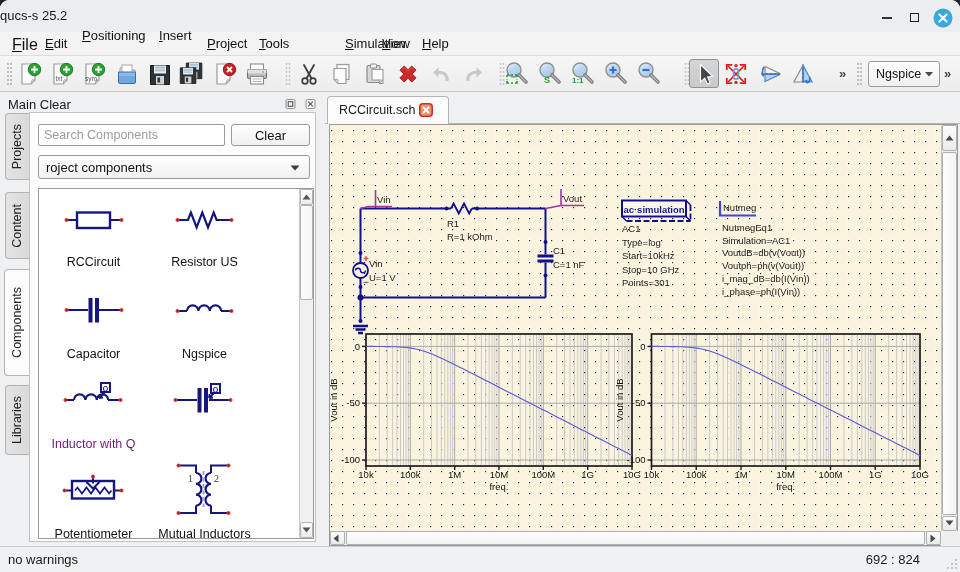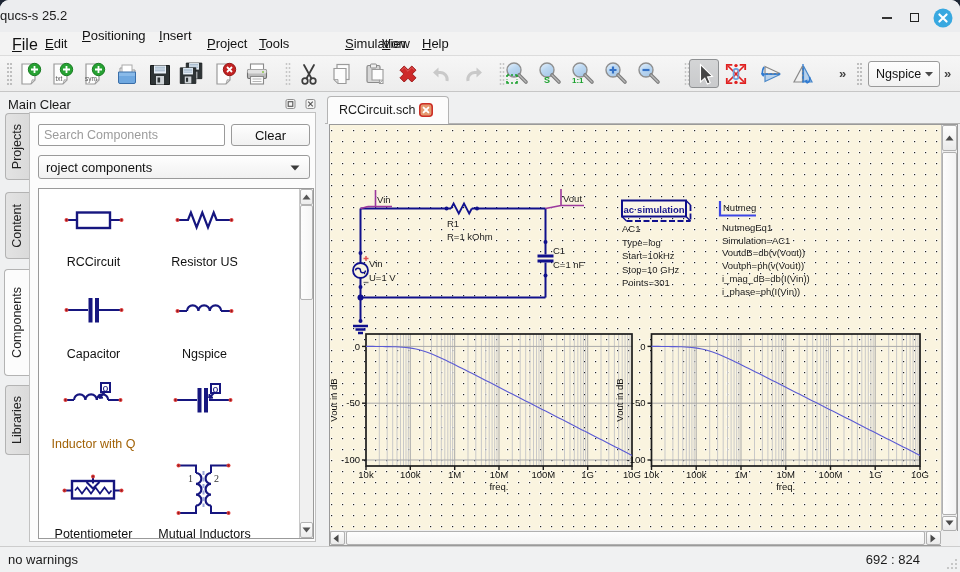--- a/index.html
+++ b/index.html
@@ -376,21 +376,21 @@
         <circle cx="178.5" cy="513" r="2" fill="#e03b3b"></circle>
         <circle cx="178.5" cy="513" r="0.9" fill="#8c1d1d"></circle>
         <circle cx="228.5" cy="513" r="2" fill="#e03b3b"></circle>
         <circle cx="228.5" cy="513" r="0.9" fill="#8c1d1d"></circle>
       </g>
     </svg>
 <div class="abs" style="left:8.5px;top:255px;width:170px;text-align:center;font-size:12.5px;color:#111;">RCCircuit</div>
 <div class="abs" style="left:119.5px;top:255px;width:170px;text-align:center;font-size:12.5px;color:#111;">Resistor US</div>
 <div class="abs" style="left:8.5px;top:347px;width:170px;text-align:center;font-size:12.5px;color:#111;">Capacitor</div>
 <div class="abs" style="left:119.5px;top:347px;width:170px;text-align:center;font-size:12.5px;color:#111;">Ngspice</div>
-<div class="abs" style="left:8.5px;top:437px;width:170px;text-align:center;font-size:12.5px;color:#a16207;">Inductor with Q</div>
+<div class="abs" style="left:8.5px;top:437px;width:170px;text-align:center;font-size:12.5px;color:#701a75;">Inductor with Q</div>
 <div class="abs" style="left:8.5px;top:527px;width:170px;text-align:center;font-size:12.5px;color:#111;">Potentiometer</div>
 <div class="abs" style="left:119.5px;top:527px;width:170px;text-align:center;font-size:12.5px;color:#111;">Mutual Inductors</div>
 <div class="abs" style="left:320px;top:92px;width:640px;height:454px;background:#eff0f1;"></div>
 <div class="abs" style="left:325px;top:123px;width:635px;height:1px;background:#b4b4b4;"></div>
 <div class="abs" style="left:327px;top:96px;width:122px;height:28px;background:#fcfcfc;border:1px solid #b4b4b4;border-bottom:none;border-radius:4px 4px 0 0;"></div>
 <div class="abs" style="left:339px;top:103px;font-size:12.5px;color:#1a1a1a;">RCCircuit.sch</div>
 <svg class="abs" style="left:419px;top:103px" width="14" height="14">
 <rect x="0.8" y="0.8" width="12.4" height="12.4" rx="3" fill="#e59a70" stroke="#cc2f26" stroke-width="1.6"></rect>
 <path d="M4.6 4.6 l4.8 4.8 m0 -4.8 l-4.8 4.8" stroke="#fff" stroke-width="1.9" stroke-linecap="round"></path>
 </svg>

